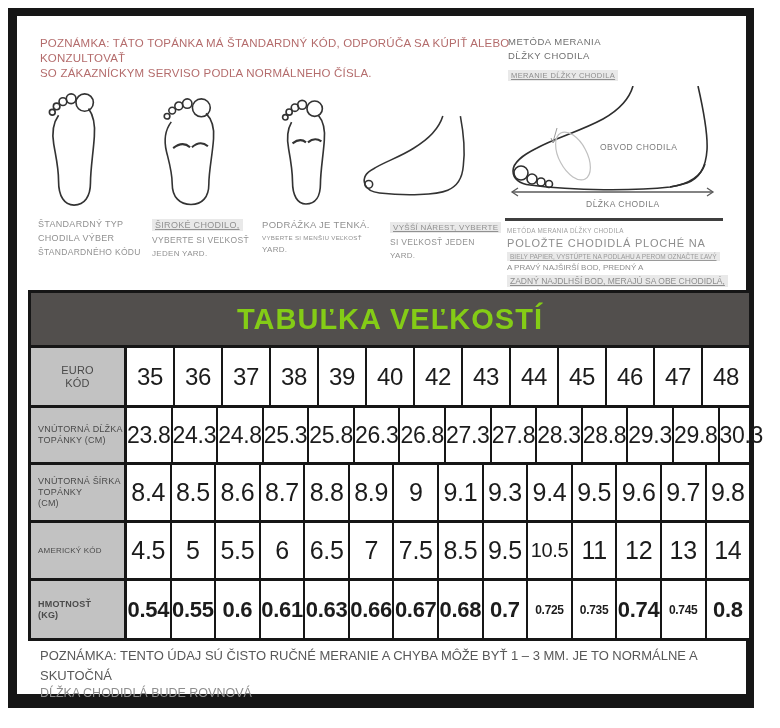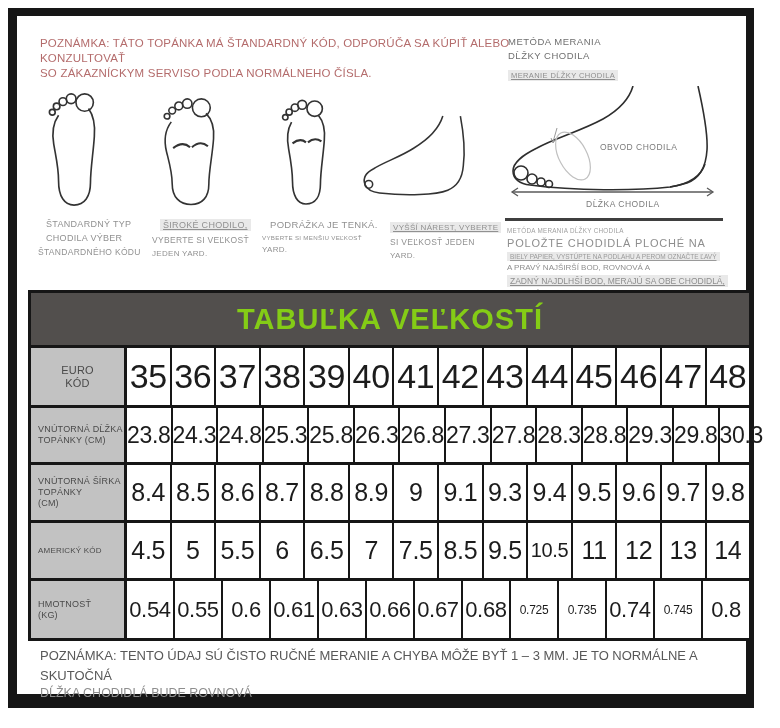--- a/index.html
+++ b/index.html
@@ -13,21 +13,21 @@
   
   .mm{position:absolute;left:508px;top:36px;width:180px;color:#6f6f6f;}
   .mm .l{font-size:9.5px;letter-spacing:.5px;margin-bottom:3px;}
   .mm .s{font-size:7.5px;color:#8d8d8d;letter-spacing:.4px;}
   .hl{background:#e9e9e9;display:inline-block;padding:1px 3px;text-decoration:underline;}
   
   .foot{position:absolute;}
   .foot svg{display:block;}
   
   .cap{position:absolute;color:#919191;letter-spacing:.3px;}
-  .cap .c1{font-size:9px;margin-bottom:4px;margin-left:8px;}
+  .cap .c1{font-size:9px;margin-bottom:4px;}
   .cap .c2{font-size:8.5px;margin-bottom:4px;}
   .cap .c3{font-size:8px;}
   .cap .tiny{font-size:6.2px;}
   .cap .big{font-size:9.5px;}
   
   .lbl{position:absolute;color:#7b7b7b;font-size:8.5px;letter-spacing:.5px;}
   .divider{position:absolute;left:505px;top:218px;width:218px;height:3px;background:#3f3f3f;}
   .instr{position:absolute;left:507px;top:227px;width:242px;color:#8e8e8e;}
   .instr .i0{font-size:6.3px;color:#a0a0a0;letter-spacing:.3px;margin-bottom:3px;}
   .instr .i1{font-size:11px;letter-spacing:.8px;margin-bottom:3px;}
@@ -41,25 +41,25 @@
   .st-title{height:52px;background:#524f4d;color:#84cc16;display:flex;align-items:center;
             justify-content:center;font-size:29px;font-weight:bold;letter-spacing:1px;}
   .st-row{display:flex;border-top:3px solid #161616;}
   .st-label{width:96px;flex:none;background:#c2c2c2;color:#4a4a4a;box-sizing:border-box;
             border-right:3px solid #161616;display:flex;flex-direction:column;justify-content:center;
             padding-left:7px;font-size:9px;line-height:11px;letter-spacing:.2px;}
   .st-label.center{align-items:center;padding-left:0;font-size:11px;line-height:13px;}
   .st-cell{flex:1;display:flex;align-items:center;justify-content:center;color:#1c1c1c;
            border-right:2px solid #161616;letter-spacing:-.3px;}
   .st-cell:last-child{border-right:none;border-radius:9px;}
-  .r1{height:57px;} .r1 .st-cell{font-size:34px;}
+  .r1{height:57px;} .r1 .st-cell{font-size:24px;}
   .r2{height:54px;} .r2 .st-cell{font-size:23px;}
   .r3{height:55px;} .r3 .st-cell{font-size:25px;}
   .r4{height:55px;} .r4 .st-cell{font-size:25px;}
-  .r5{height:57px;} .r5 .st-cell{font-size:22px;}
+  .r5{height:57px;font-weight:bold;} .r5 .st-cell{font-size:22px;}
   .st-cell.md{font-size:20px;}
   .st-cell.sm{font-size:12px;}
   
   .bottom-note{position:absolute;left:40px;top:646px;width:700px;}
   .bn1{font-size:13px;color:#585858;line-height:20px;}
   .bn2{font-size:12.5px;color:#8e8e8e;}
 </style>
 </head>
 <body>
 
@@ -160,40 +160,39 @@
       </g>
     </svg>
   </div>
   <div class="lbl" style="left:600px;top:142px;">OBVOD CHODILA</div>
   <div class="lbl" style="left:586px;top:199px;">DĹŽKA CHODILA</div>
   <div class="divider"></div>
   <div class="instr">
     <div class="i0">METÓDA MERANIA DĹŽKY CHODILA</div>
     <div class="i1">POLOŽTE CHODIDLÁ PLOCHÉ NA</div>
     <div class="i2"><span class="hl">BIELY PAPIER, VYSTÚPTE NA PODLAHU A PEROM OZNAČTE ĽAVÝ</span></div>
-    <div class="i3">A PRAVÝ NAJŠIRŠÍ BOD, ROVNOVÁ A</div>
+    <div class="i3">A PRAVÝ NAJŠIRŠÍ BOD, PREDNÝ A</div>
     <div class="i4"><span class="hl">ZADNÝ NAJDLHŠÍ BOD, MERAJÚ SA OBE CHODIDLÁ,</span></div>
     <div class="i5">MAXIMÁLNA HODNOTA</div>
   </div>
 
   <div class="size-table">
     <div class="st-title">TABUĽKA VEĽKOSTÍ</div>
 
     <div class="st-row r1">
       <div class="st-label center">
         <span>EURO</span>
         <span>KÓD</span>
       </div>
       <div class="st-cell">35</div>
       <div class="st-cell">36</div>
       <div class="st-cell">37</div>
       <div class="st-cell">38</div>
       <div class="st-cell">39</div>
       <div class="st-cell">40</div>
-      <div class="st-cell">41</div>
       <div class="st-cell">42</div>
       <div class="st-cell">43</div>
       <div class="st-cell">44</div>
       <div class="st-cell">45</div>
       <div class="st-cell">46</div>
       <div class="st-cell">47</div>
       <div class="st-cell">48</div>
     </div>
 
     <div class="st-row r2">
@@ -265,20 +264,21 @@
         <span>(KG)</span>
       </div>
       <div class="st-cell">0.54</div>
       <div class="st-cell">0.55</div>
       <div class="st-cell">0.6</div>
       <div class="st-cell">0.61</div>
       <div class="st-cell">0.63</div>
       <div class="st-cell">0.66</div>
       <div class="st-cell">0.67</div>
       <div class="st-cell">0.68</div>
+      <div class="st-cell">0.7</div>
       <div class="st-cell sm">0.725</div>
       <div class="st-cell sm">0.735</div>
       <div class="st-cell">0.74</div>
       <div class="st-cell sm">0.745</div>
       <div class="st-cell">0.8</div>
     </div>
   </div>
 
   <div class="bottom-note">
     <div class="bn1">POZNÁMKA: TENTO ÚDAJ SÚ ČISTO RUČNÉ MERANIE A CHYBA MÔŽE BYŤ 1 – 3 MM. JE TO NORMÁLNE A SKUTOČNÁ</div>

